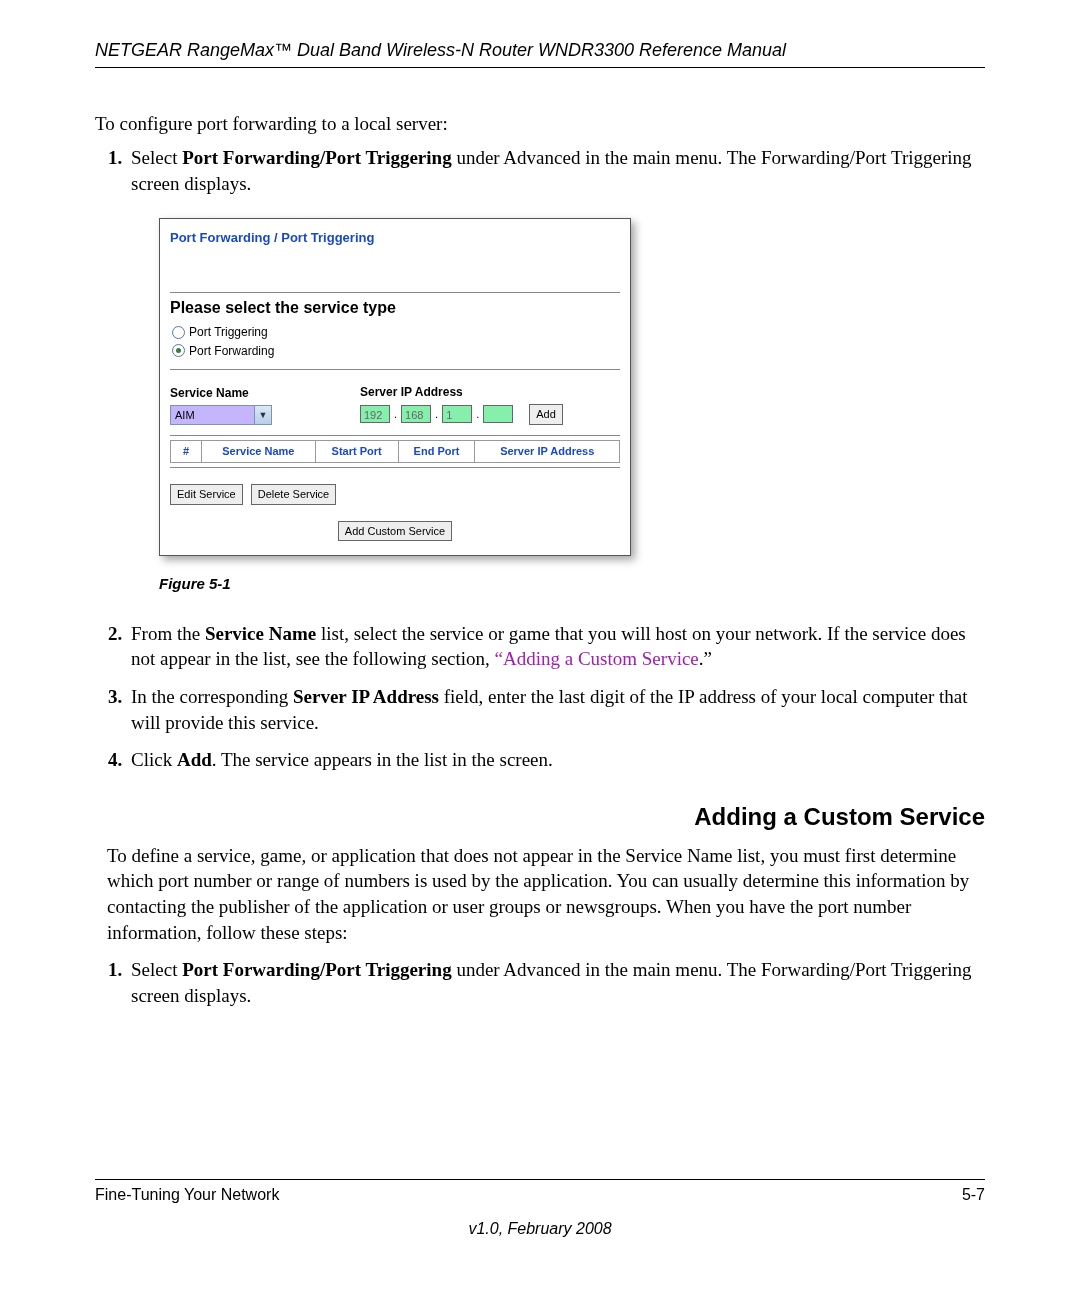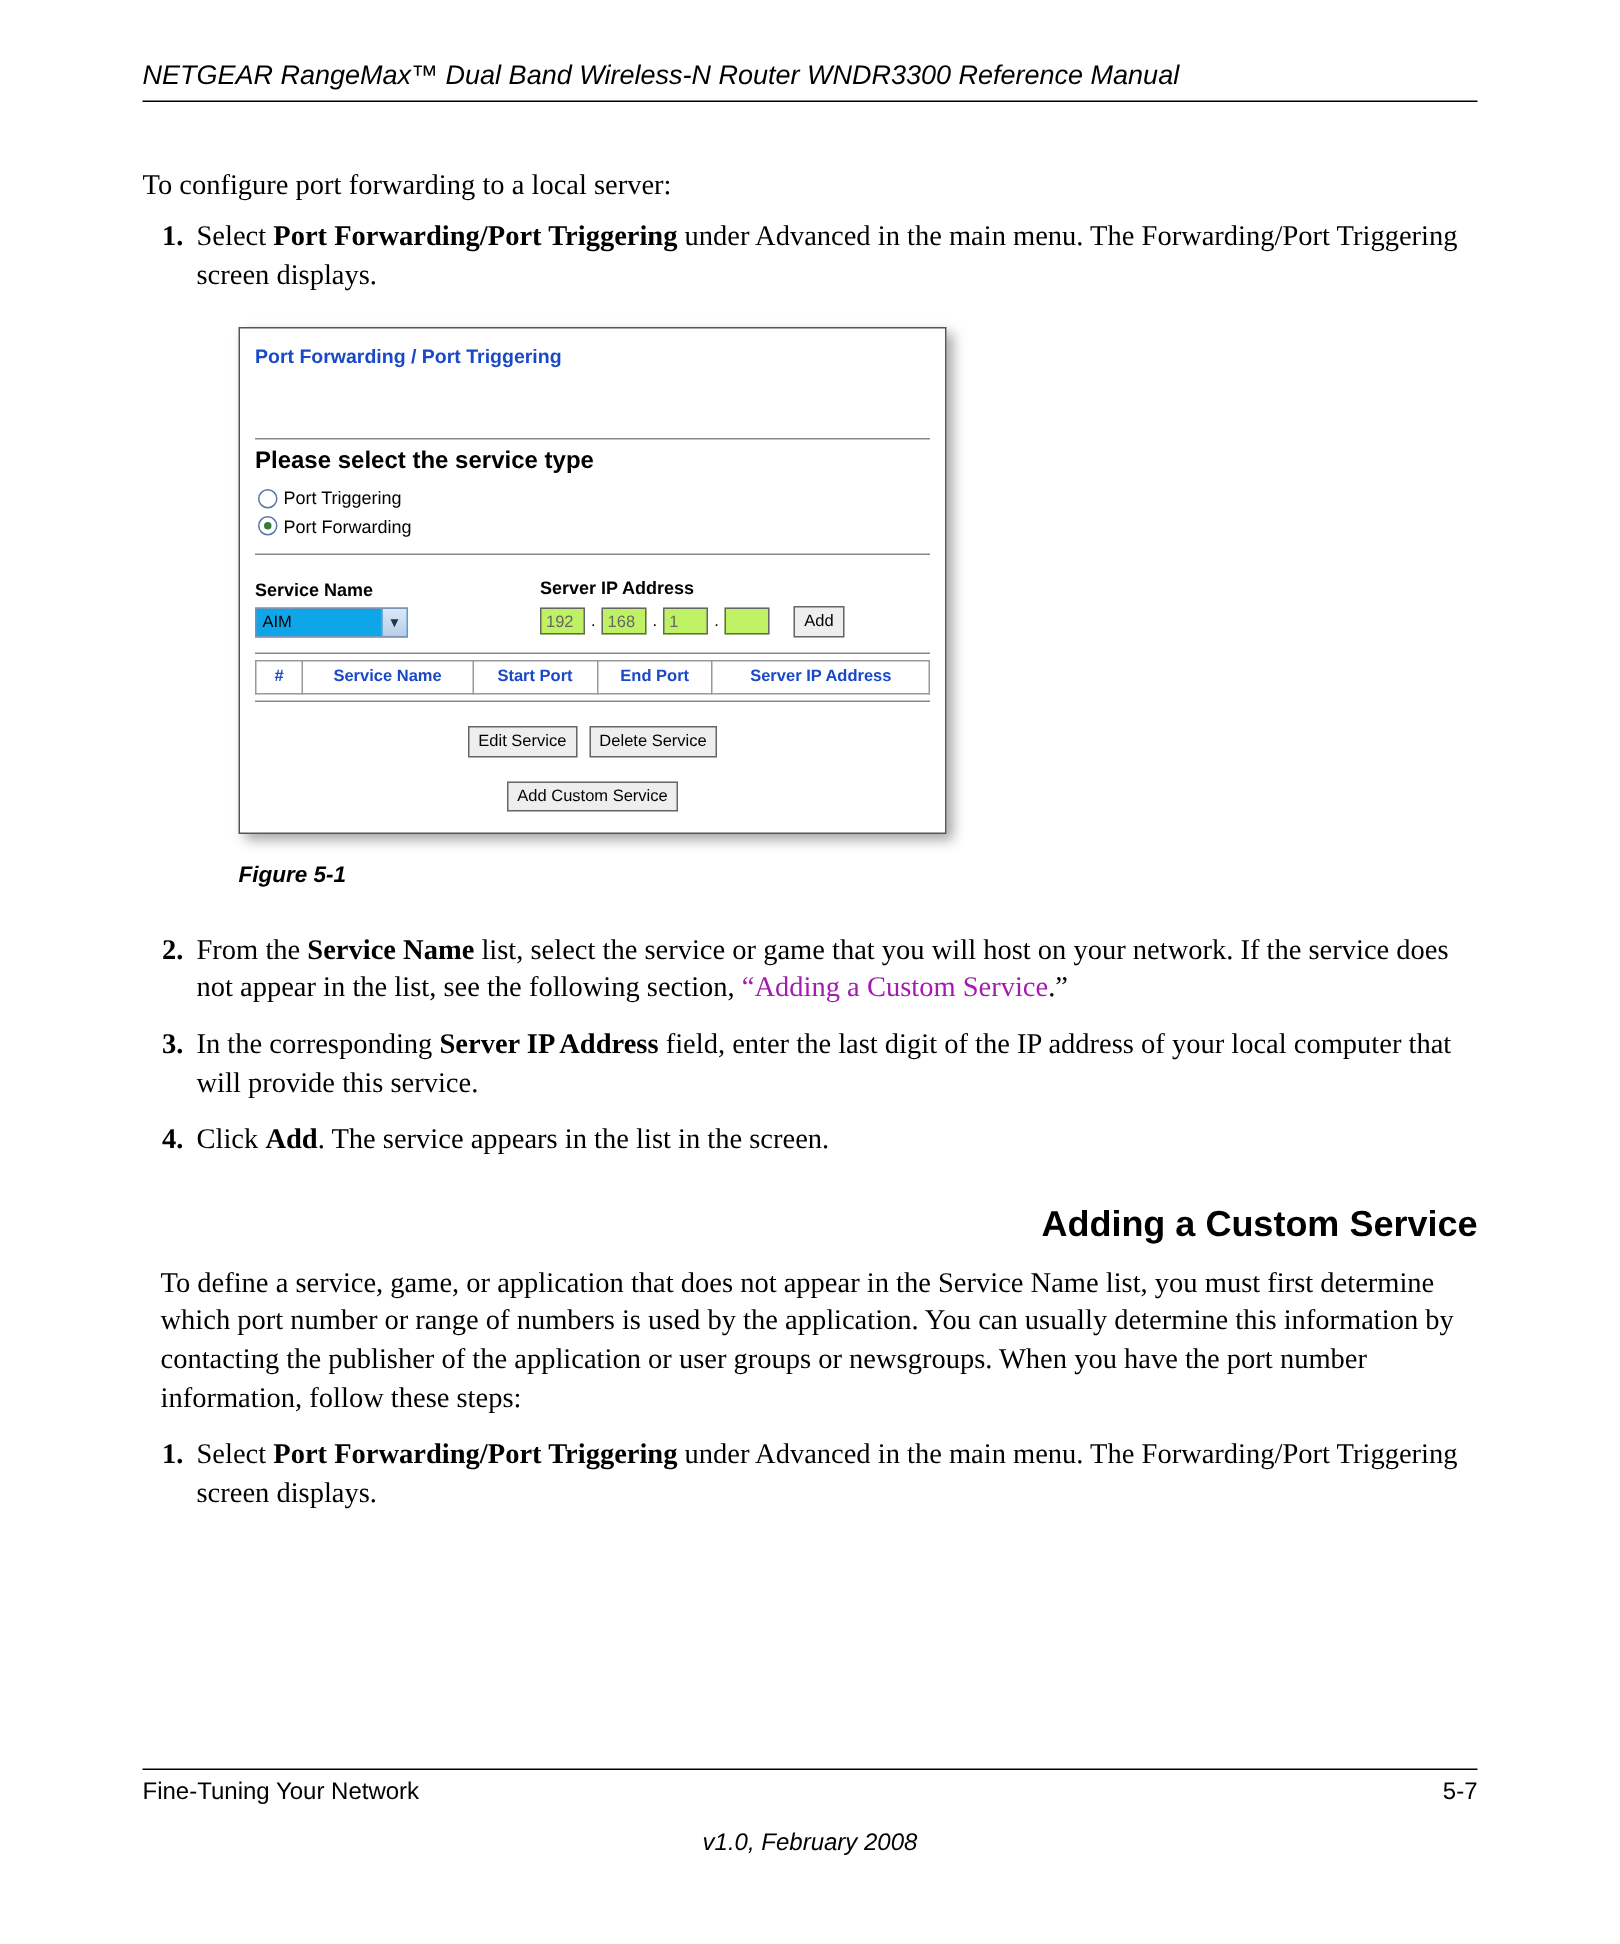--- a/index.html
+++ b/index.html
@@ -103,21 +103,21 @@
   }
   .col-label {
     font-weight: bold;
     font-size: 12px;
     margin-bottom: 4px;
   }
   .select {
     display: flex;
     width: 100px;
     border: 1px solid #7a94b8;
-    background: #0ea5e9;
+    background: #c4b5fd;
     height: 18px;
     align-items: stretch;
   }
   .select .sel-text {
     flex: 1;
     padding: 2px 4px;
     font-size: 11px;
   }
   .select .sel-arrow {
     width: 16px;
@@ -134,21 +134,21 @@
     gap: 4px;
     align-items: center;
   }
   .ip-box {
     width: 30px;
     height: 18px;
     border: 1px solid #666;
     font-size: 11px;
     padding: 2px 3px;
     box-sizing: border-box;
-    background: #bef264;
+    background: #86efac;
   }
   .ip-box.ro { color: #666; }
   .dot { font-size: 11px; }
   .btn {
     border: 1px solid #666;
     background: #eee;
     font-size: 11px;
     padding: 2px 6px;
     cursor: default;
   }
@@ -161,21 +161,20 @@
     border: 1px solid #999;
     color: #1a49c7;
     font-weight: bold;
     font-size: 11px;
     padding: 3px 4px;
     background: #fff;
   }
   .table th.num { width: 22px; }
   .btn-row {
     display: flex;
-    justify-content: center;
     gap: 8px;
     margin-top: 16px;
   }
   .btn-row2 {
     display: flex;
     justify-content: center;
     margin-top: 16px;
   }
   .figcap {
     font-family: Arial, Helvetica, sans-serif;

